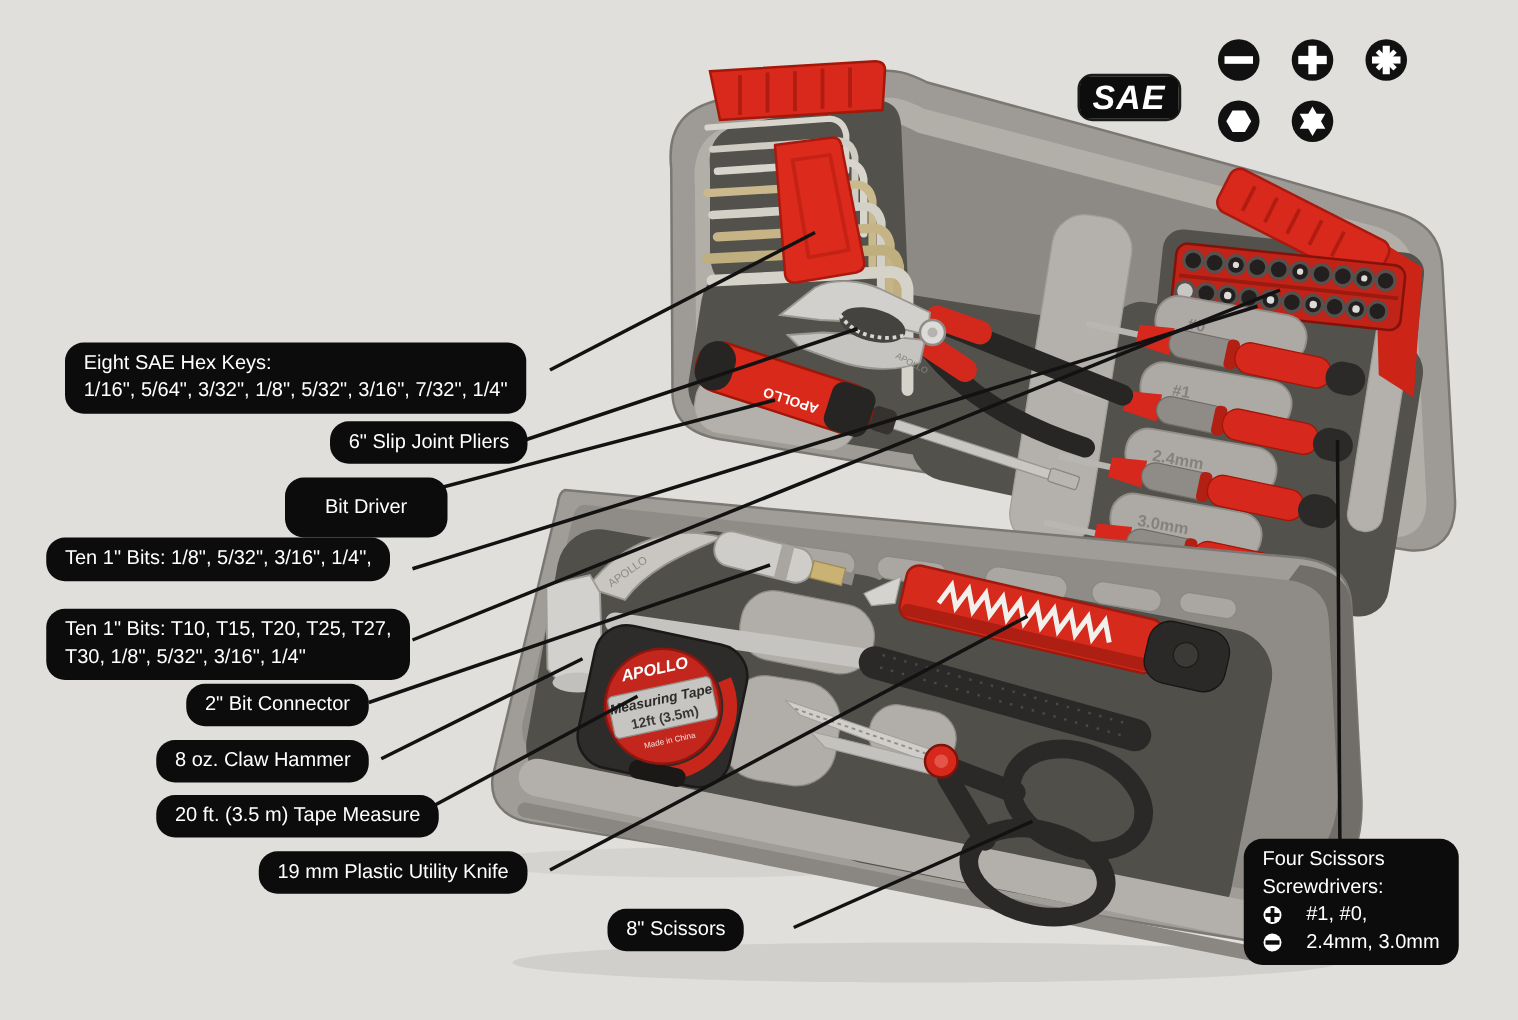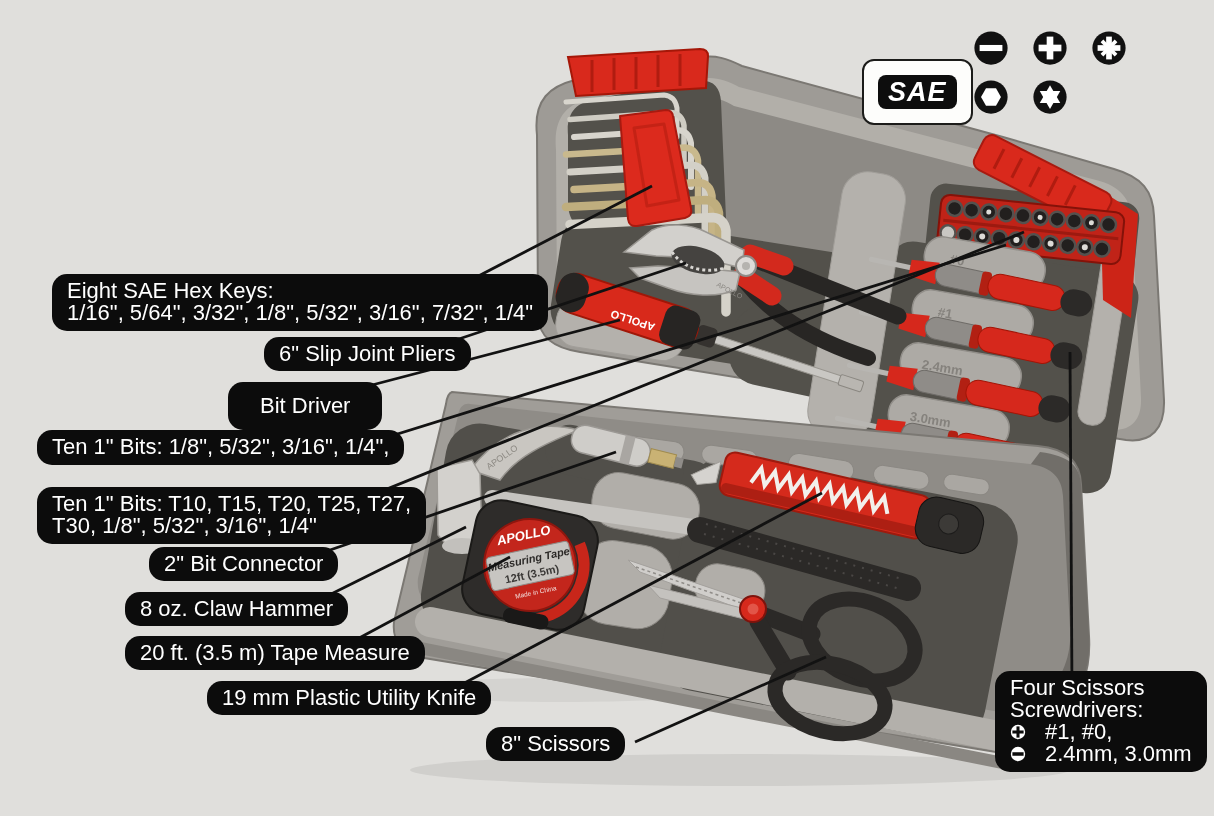--- a/index.html
+++ b/index.html
@@ -1,26 +1,26 @@
 <!DOCTYPE html>
 <html><head>
 <meta charset="utf-8">
 <style>
   html,body{margin:0;padding:0}
   body{width:1214px;height:816px;position:relative;overflow:hidden;
        background:#e0dfdc;font-family:"Liberation Sans",sans-serif}
   .scene{position:absolute;left:0;top:0;width:1214px;height:816px}
-  .co{position:absolute;background:#0c0c0c;color:#fff;font-size:22px;line-height:22px;
+  .co{position:absolute;background:#0c0c0c;color:#fff;font-size:16px;line-height:22px;
       padding:6px 15px;border-radius:15px;white-space:nowrap}
   .co span{display:block}
   .co.multi{padding:6px 15px 7px 15px}
   .co .row{display:flex;align-items:center;gap:19px;white-space:nowrap}
   .picon{width:16px;height:16px;flex:0 0 16px}
   .sae{position:absolute;left:862px;top:59px;background:#fdfdfb;border:2px solid #1c1c1a;
-       border-radius:12px;padding:14px}
+       border-radius:12px;padding:0}
   .sae-core{background:#0d0d0d;border-radius:8px;color:#fff;font-weight:bold;
             font-size:27px;line-height:30px;padding:2px 10px;letter-spacing:1px;
             font-style:italic}
   .dicon{position:absolute;width:38px;height:38px}
 </style>
 </head>
 <body>
 
 <svg class="scene" viewBox="0 0 1214 816">
 

